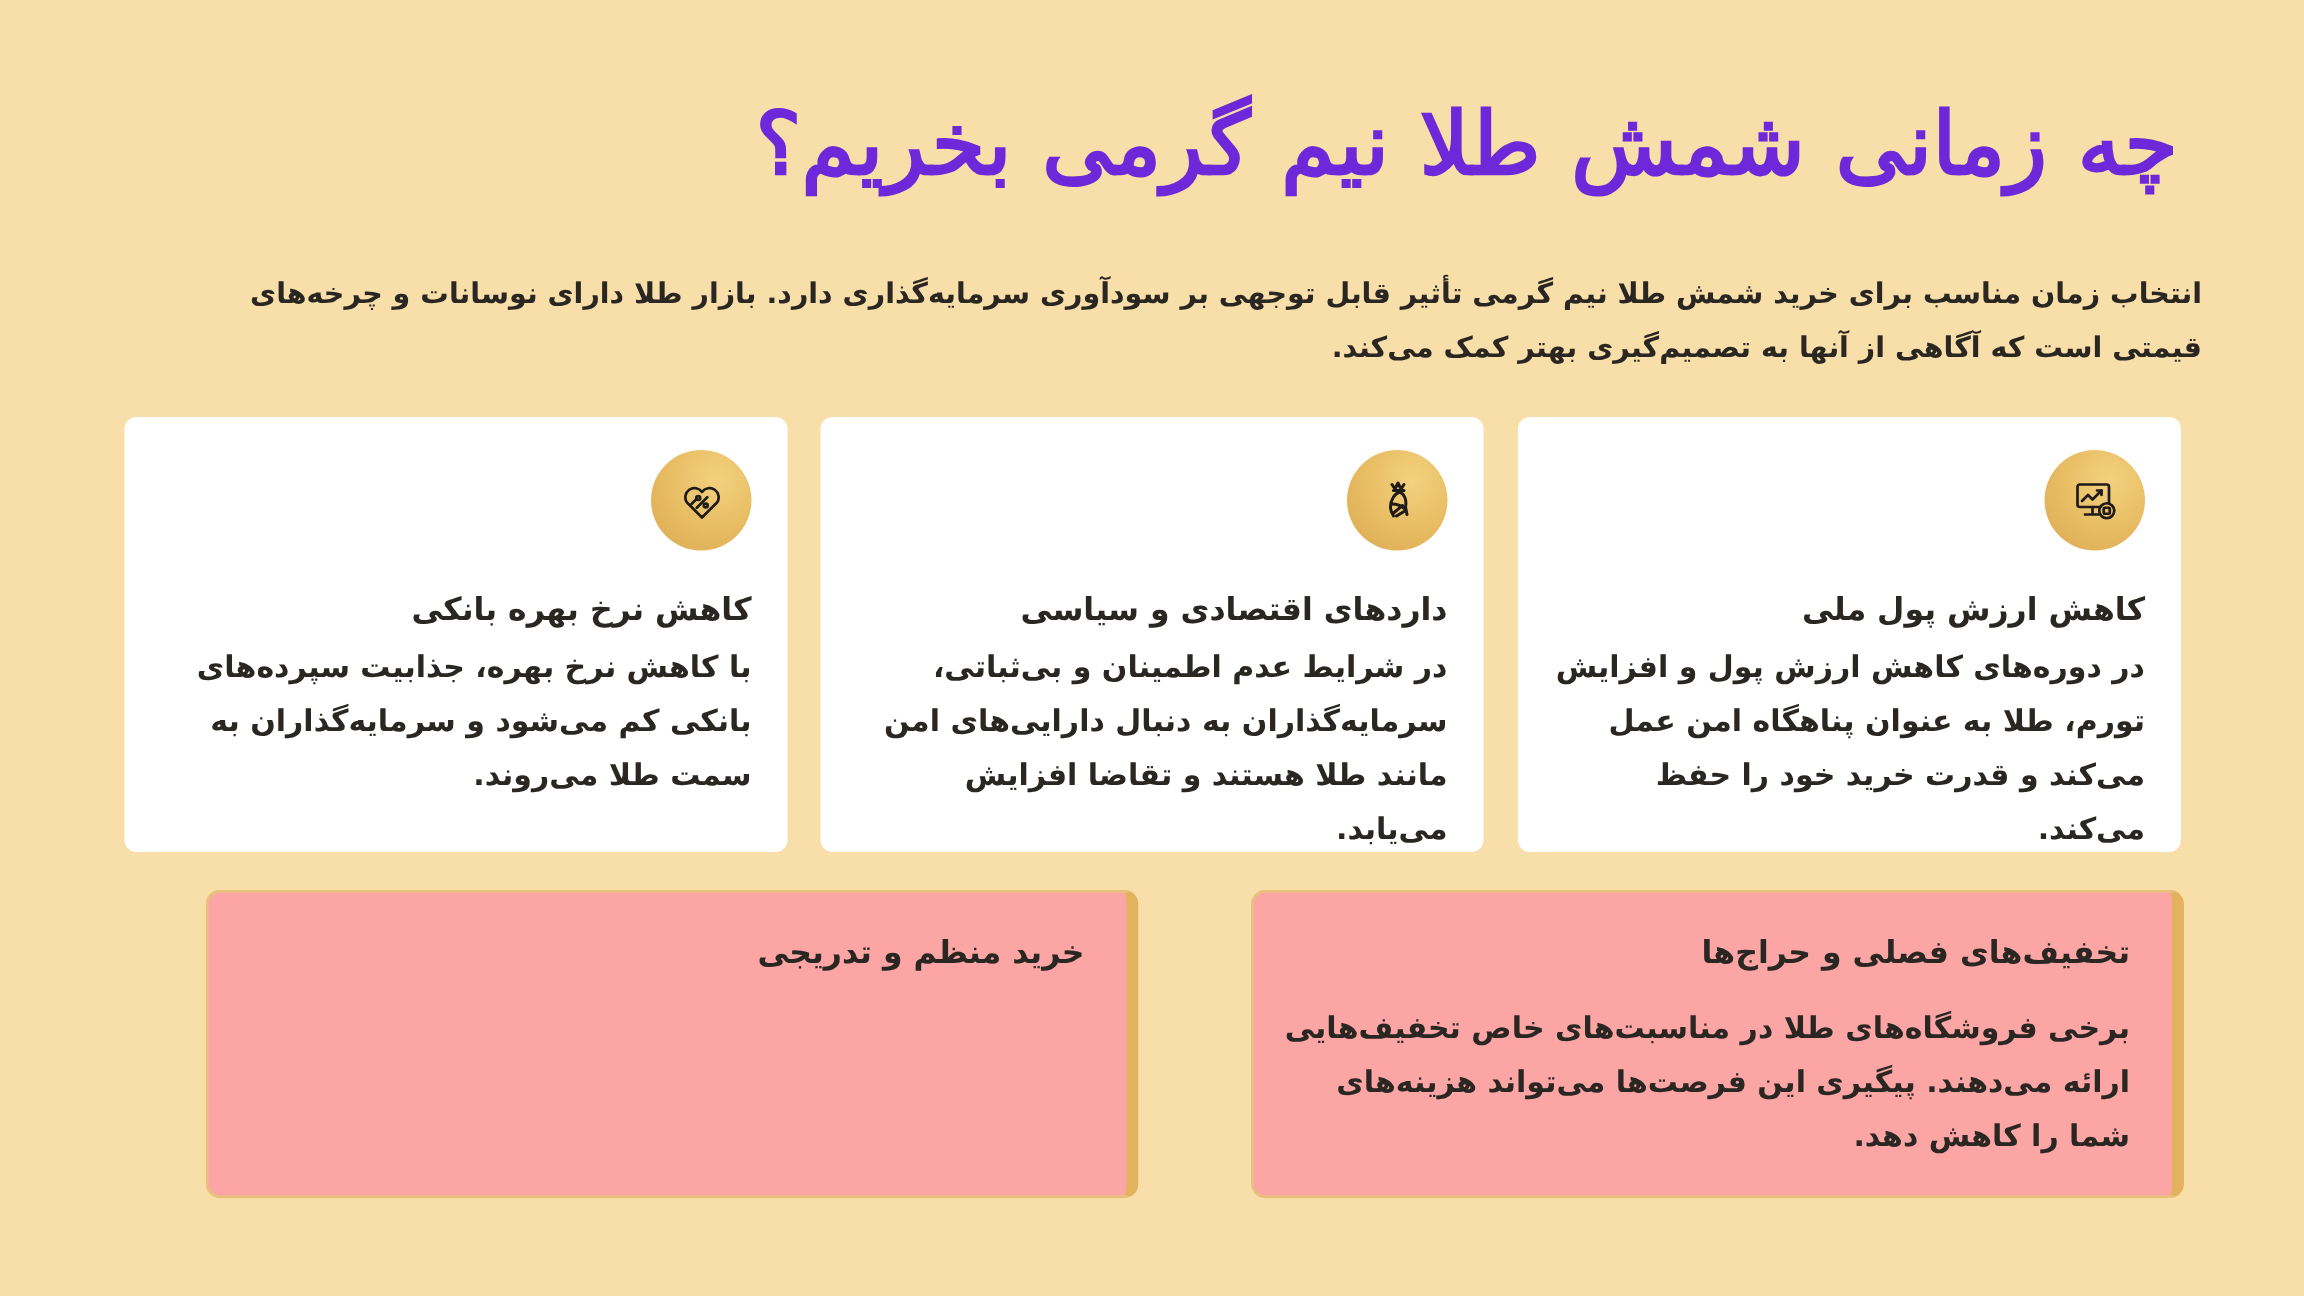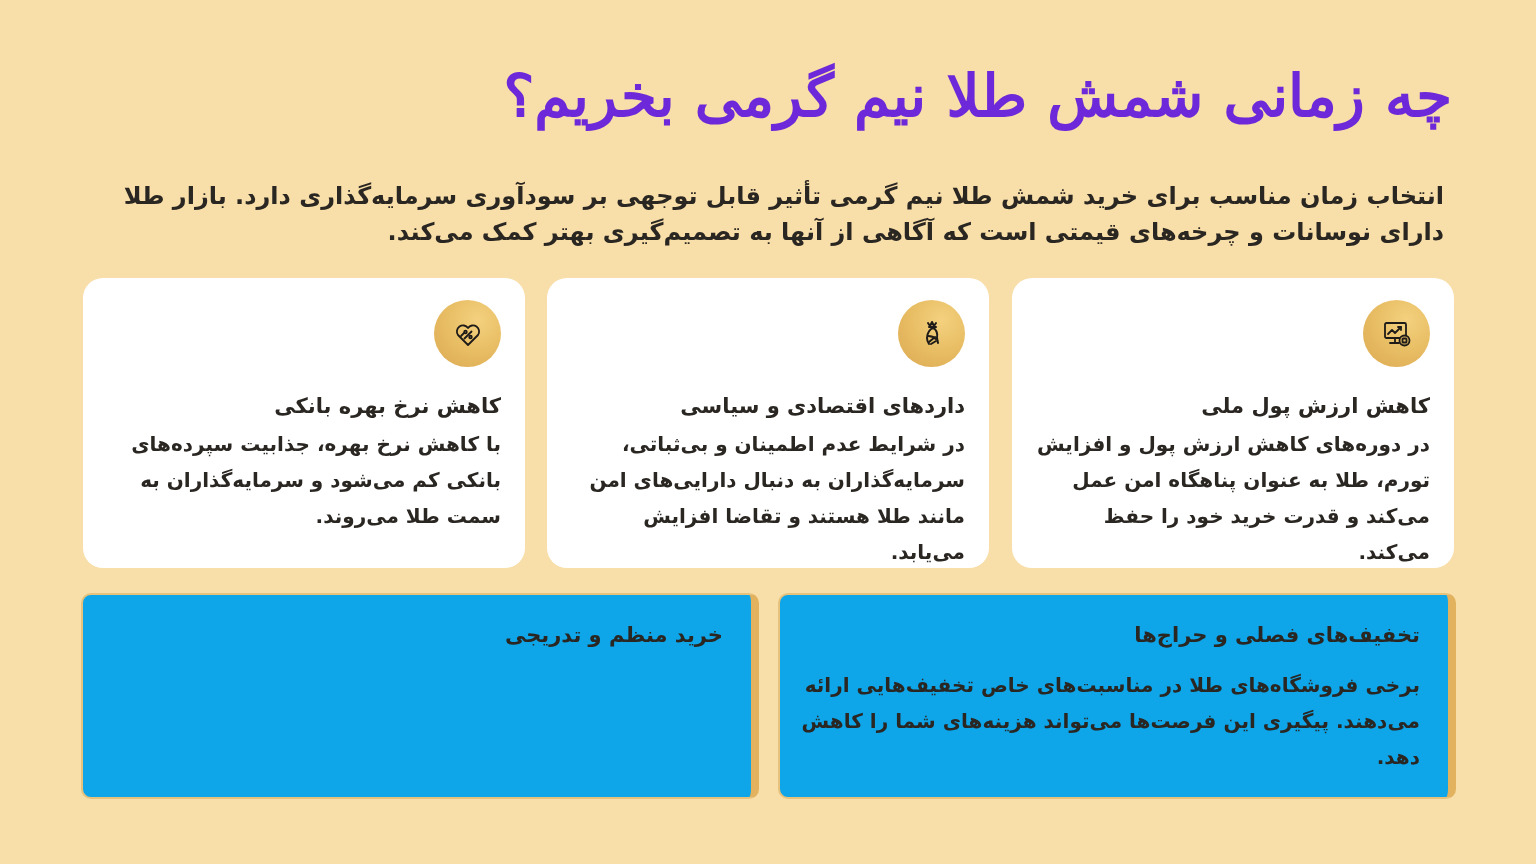--- a/index.html
+++ b/index.html
@@ -13,26 +13,26 @@
       position: relative; width: 1536px; height: 864px;
       direction: rtl;
     }
     .title {
       position: absolute; right: 84px; top: 46px; width: 1000px;
       font-size: 58px; font-weight: bold; line-height: 100px;
       text-align: right; color: #6d28d9;
       font-family: "DejaVu Serif", "Liberation Serif", serif;
     }
     .intro {
-      position: absolute; right: 92px; top: 178px; width: 1340px;
-      font-size: 24px; font-weight: bold; line-height: 36px;
+      position: absolute; right: 68px; top: 178px; width: 1340px;
+      font-size: 19px; font-weight: bold; line-height: 36px;
       text-align: right; color: #2a2622;
     }
     .card {
-      position: absolute; background: #ffffff; border-radius: 20px;
+      position: absolute; background: #ffffff; border-radius: 8px;
       text-align: right;
     }
     .card-top { top: 278px; width: 442px; height: 290px; }
     .card-top.c1 { right: 82px; }
     .card-top.c2 { right: 547px; }
     .card-top.c3 { right: 1011px; }
     .icon-circle {
       position: absolute; right: 24px; top: 22px;
       width: 67px; height: 67px; border-radius: 50%;
       background: radial-gradient(circle at 65% 30%, #f4d17f 0%, #e9bf66 45%, #dba851 100%);
@@ -41,22 +41,22 @@
     .icon-circle svg { width: 30px; height: 30px; }
     .card-heading {
       position: absolute; right: 24px; top: 110px; left: 24px;
       font-size: 21px; font-weight: bold; line-height: 36px; color: #2a2622;
     }
     .card-body {
       position: absolute; right: 24px; top: 148px; left: 20px;
       font-size: 20px; line-height: 36px; color: #2a2622; font-weight: bold;
     }
     .card-bottom {
-      top: 593px; height: 206px; width: 678px;
-      background: #0ea5e9;
+      top: 593px; height: 206px; width: 622px;
+      background: #fca5a5;
       border: 2px solid #e7c27c;
       border-right: 8px solid #e3b25e;
       border-radius: 10px;
     }
     .card-bottom.b1 { right: 80px; }
     .card-bottom.b2 { right: 777px; }
     .card-bottom .card-heading { top: 22px; right: 28px; }
     .card-bottom .card-body { top: 72px; right: 28px; font-weight: bold; }
   </style>
 </head>

